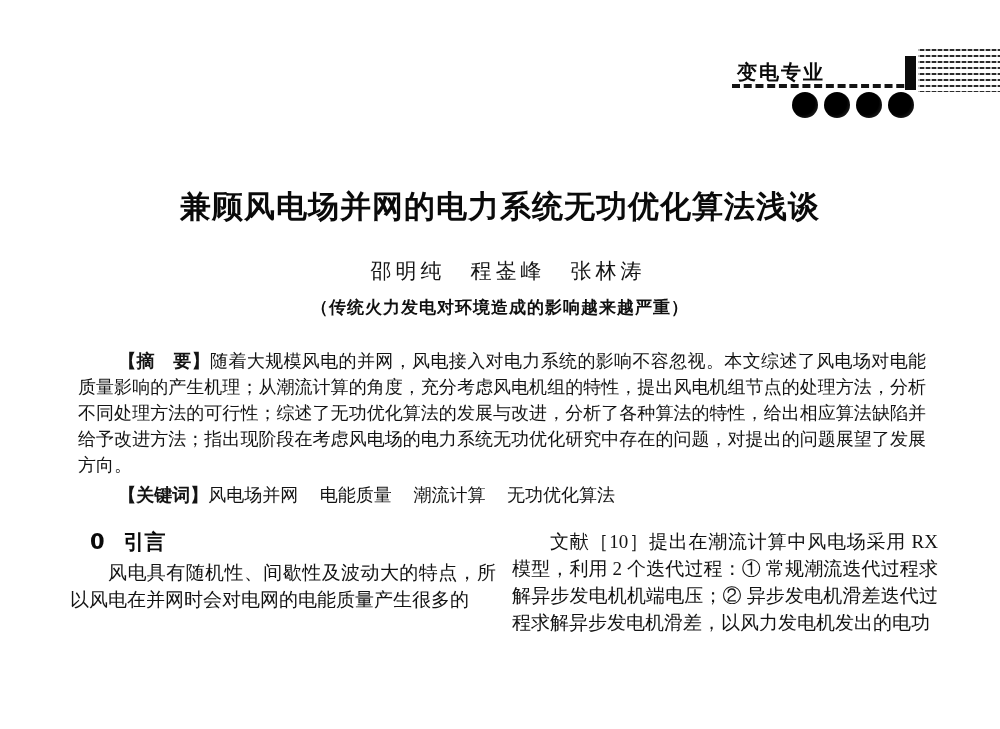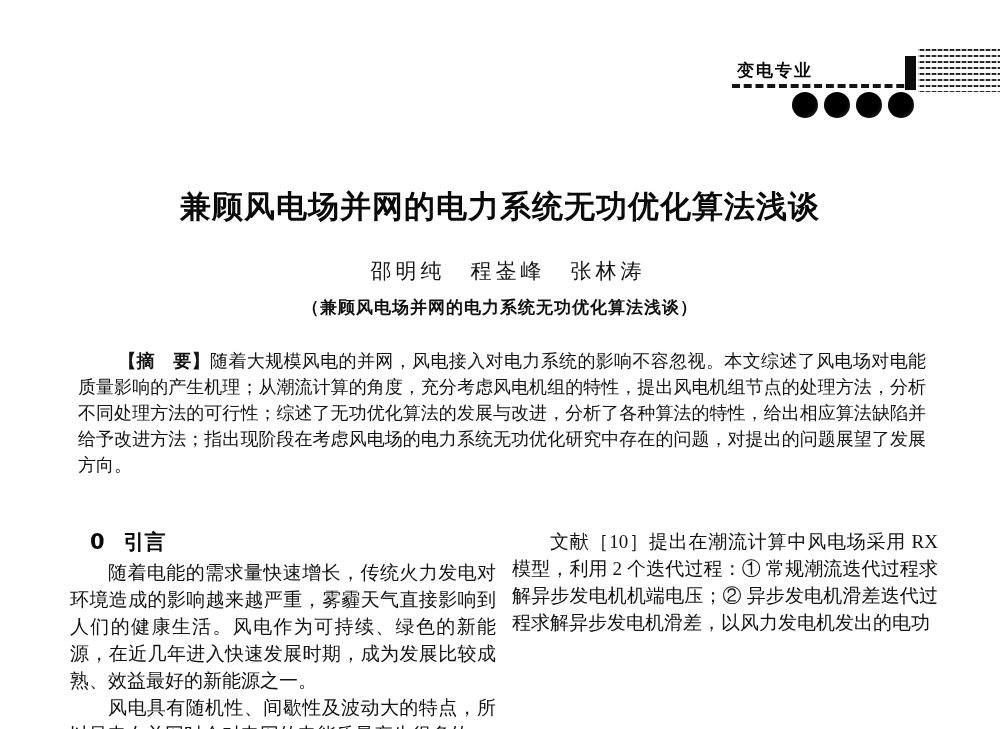--- a/index.html
+++ b/index.html
@@ -10,21 +10,21 @@
     background:#ffffff;
     overflow:hidden;
     color:#111;
     font-family:"Liberation Serif","DejaVu Serif",serif;
   }
 
   
   .m-label{
     position:absolute;left:737px;top:59px;
     font-family:"DejaVu Sans","Liberation Sans",sans-serif;
-    font-size:17px;font-weight:800;letter-spacing:2px;color:#0b0b0b;
+    font-size:20px;font-weight:800;letter-spacing:2px;color:#0b0b0b;
     white-space:nowrap;
   }
   .m-rule{
     position:absolute;left:732px;top:84px;width:184px;height:0;
     border-top:4px dashed #141414;
   }
   .m-bar{
     position:absolute;left:905px;top:56px;width:11px;height:34px;
     background:#0c0c0c;
   }
@@ -111,30 +111,30 @@
   <div class="m-halftone"></div>
   <div class="m-dots">
     <span class="dot"></span>
     <span class="dot"></span>
     <span class="dot"></span>
     <span class="dot"></span>
   </div>
 
   <h1 class="title">兼顾风电场并网的电力系统无功优化算法浅谈</h1>
   <div class="authors">邵明纯　程崟峰　张林涛</div>
-  <div class="affiliation">（兼顾风电场并网的电力系统无功优化算法浅谈）</div>
+  <div class="affiliation">（传统火力发电对环境造成的影响越来越严重）</div>
 
   <div class="abstract">
     <p><span class="blabel">【摘　要】</span><span>随着大规模风电的并网，风电接入对电力系统的影响不容忽视。本文综述了风电场对电能质量影响的产生机理；从潮流计算的角度，充分考虑风电机组的特性，提出风电机组节点的处理方法，分析不同处理方法的可行性；综述了无功优化算法的发展与改进，分析了各种算法的特性，给出相应算法缺陷并给予改进方法；指出现阶段在考虑风电场的电力系统无功优化研究中存在的问题，对提出的问题展望了发展方向。</span></p>
+    <p class="kw"><span class="blabel">【关键词】</span><span class="kw-item">风电场并网</span><span class="kw-item">电能质量</span><span class="kw-item">潮流计算</span><span class="kw-item">无功优化算法</span></p>
   </div>
 
   <div class="columns">
     <div class="col">
       <h2 class="sec"><span class="sec-num">0</span><span>引言</span></h2>
-      <p class="indent">随着电能的需求量快速增长，传统火力发电对环境造成的影响越来越严重，雾霾天气直接影响到人们的健康生活。风电作为可持续、绿色的新能源，在近几年进入快速发展时期，成为发展比较成熟、效益最好的新能源之一。</p>
       <p class="indent">风电具有随机性、间歇性及波动大的特点，所以风电在并网时会对电网的电能质量产生很多的</p>
     </div>
     <div class="col">
       <p class="indent">文献［10］提出在潮流计算中风电场采用 RX 模型，利用 2 个迭代过程：① 常规潮流迭代过程求解异步发电机机端电压；② 异步发电机滑差迭代过程求解异步发电机滑差，以风力发电机发出的电功</p>
     </div>
   </div>
 
 </div>
 
 </body></html>

